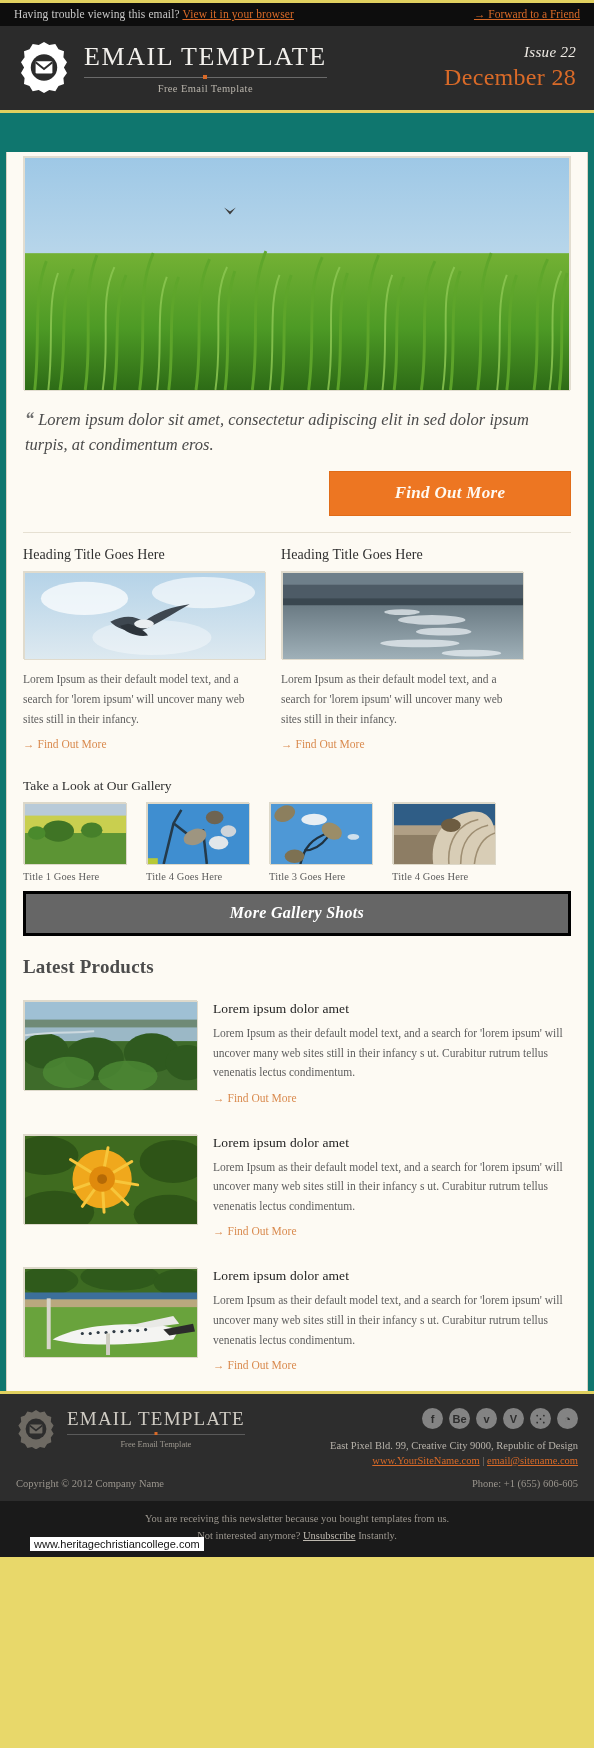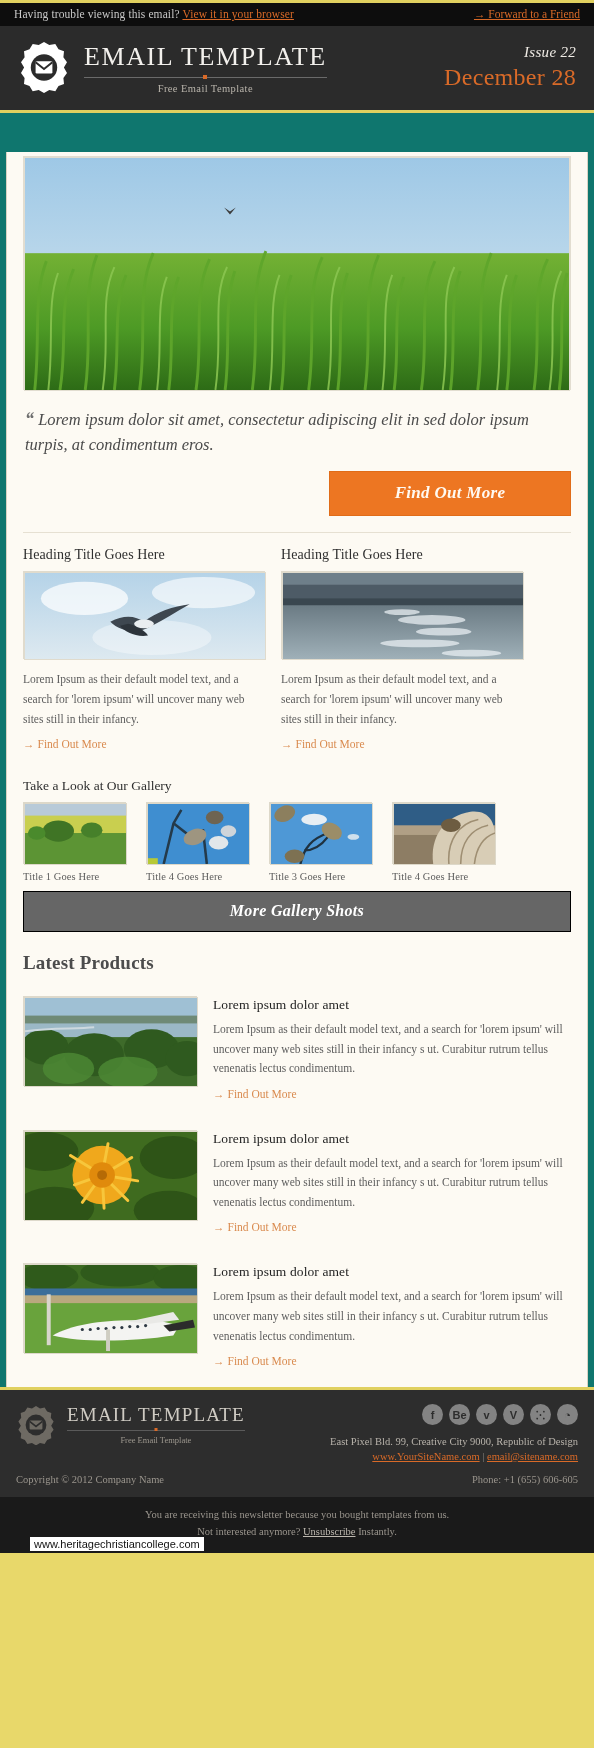--- a/index.html
+++ b/index.html
@@ -119,21 +119,21 @@
     width: 103px; height: 62px; display: block; border: 1px solid #ddd8c9;
   }
   .gal-cap {
     font-size: 10.5px; color: #5d5d5d; margin-top: 7px; letter-spacing: .1px;
   }
   .cta-gallery {
     background: #666666; color: #ffffff;
     text-align: center; margin: 9px 0 0 0;
     padding: 10px 0 11px 0;
     font-style: italic; font-weight: bold; font-size: 16px;
-    border: 1px solid #000000; letter-spacing: .3px; cursor: pointer;
+    border: 3px solid #000000; letter-spacing: .3px; cursor: pointer;
   }
 
   
   .lp-wrap { padding: 20px 0 6px 0; }
   .lp-title {
     font-size: 19px; color: #4c4c4c; font-weight: bold; letter-spacing: .2px;
     padding-bottom: 6px;
   }
   .prod { display: flex; gap: 16px; padding: 16px 0 12px 0; }
   .prod-img {

